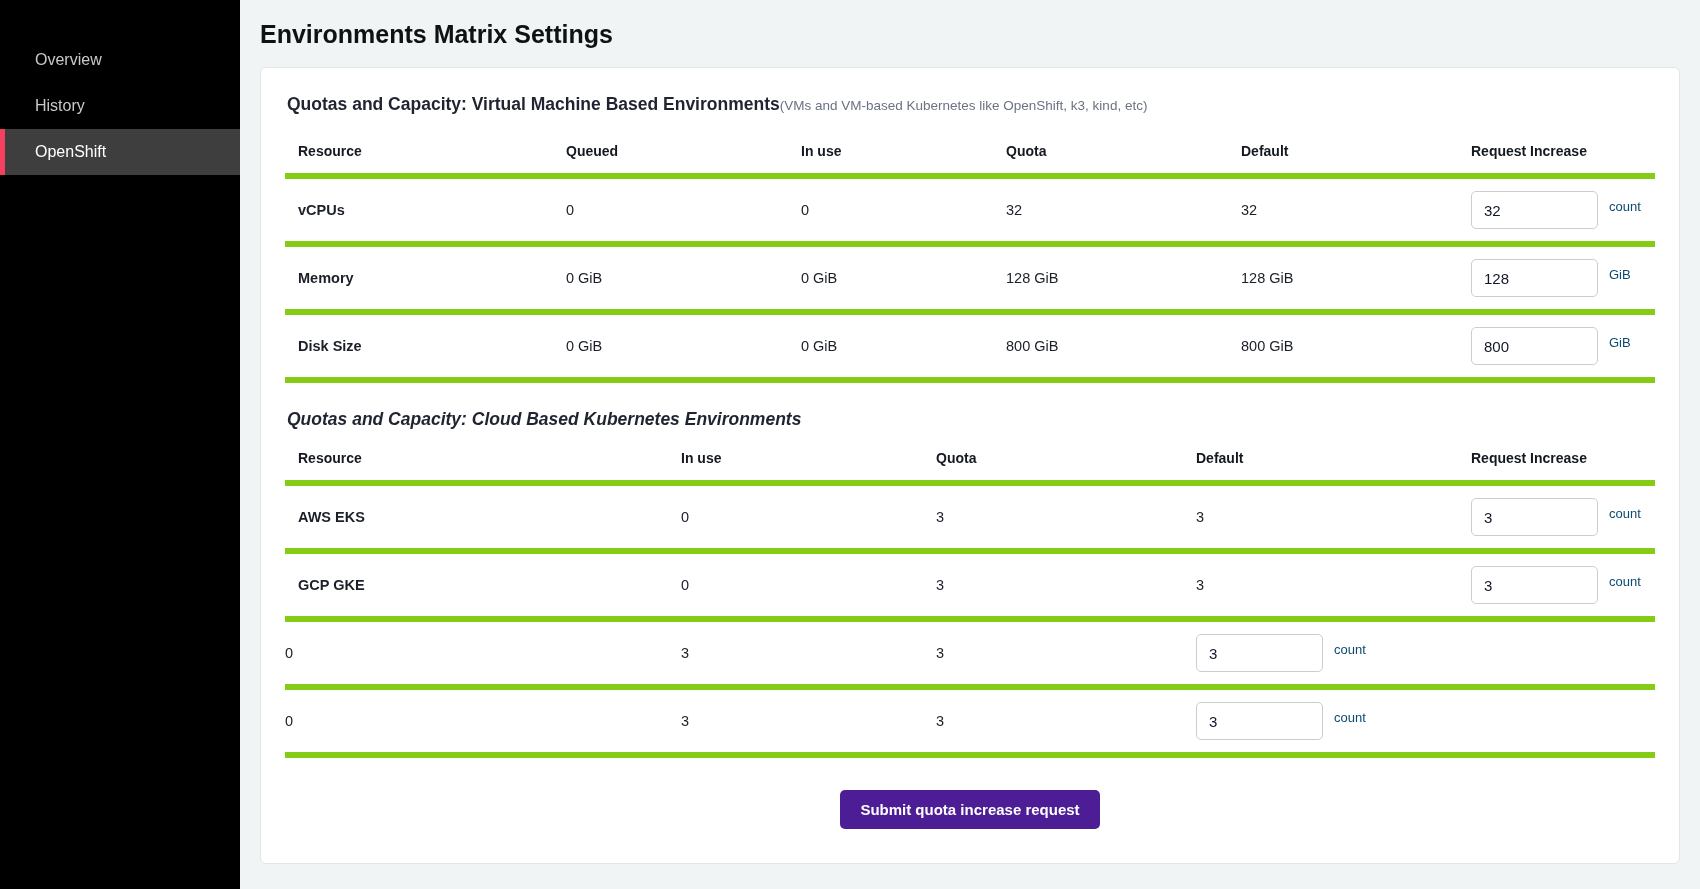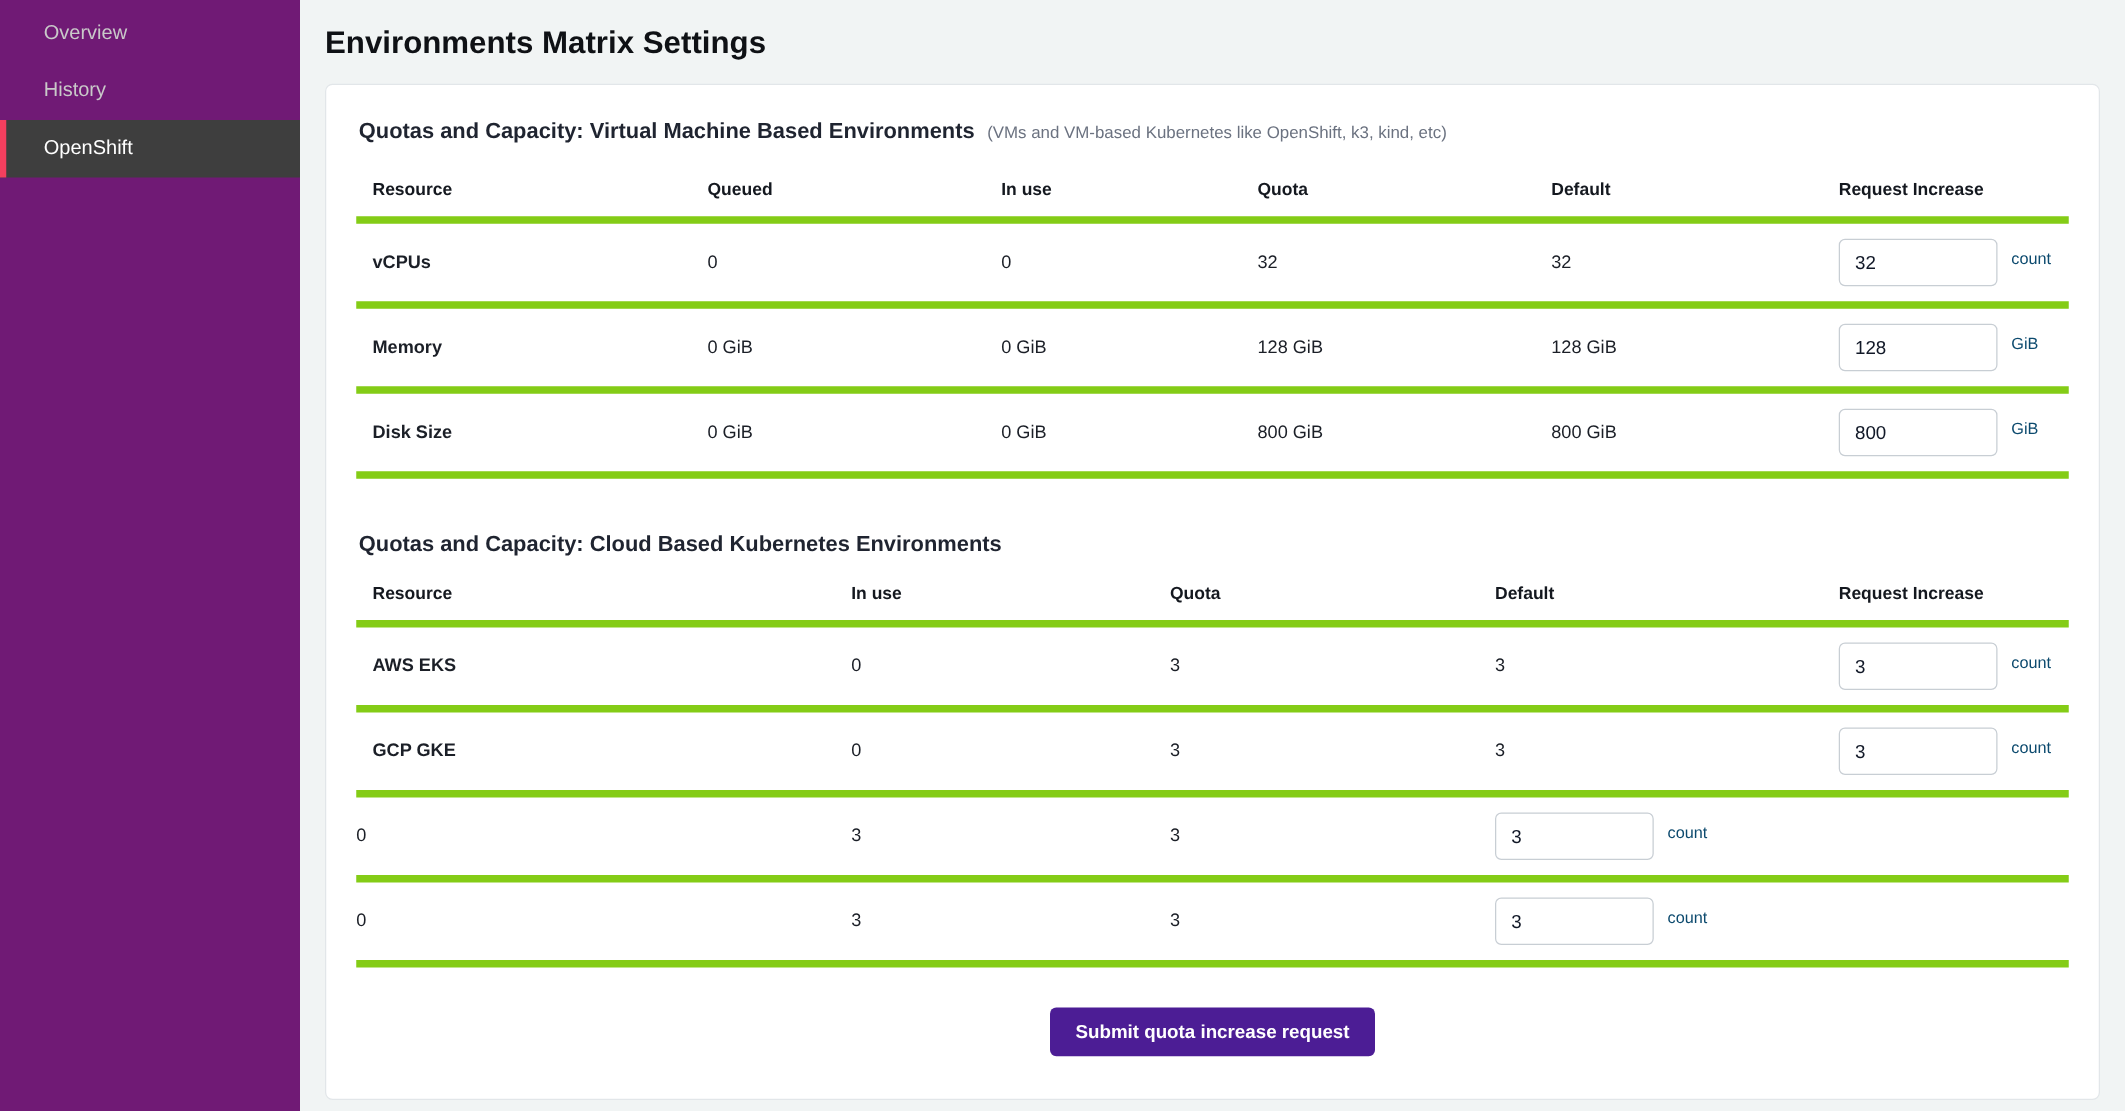--- a/index.html
+++ b/index.html
@@ -9,22 +9,22 @@
     background: #f1f4f4;
     color: #111827;
     overflow: hidden;
   }
   .app { display: flex; width: 1700px; height: 889px; }
 
   
   .sidebar {
     width: 240px;
     min-width: 240px;
-    background: #701a75;
-    padding-top: 4px;
+    background: #000000;
+    padding-top: 37px;
     height: 100%;
   }
   .nav-item {
     display: flex;
     align-items: center;
     height: 46px;
     padding-left: 30px;
     font-size: 16px;
     color: #c9c9c9;
     cursor: pointer;
@@ -51,34 +51,33 @@
   .card {
     background: #ffffff;
     border: 1px solid #e2e6e9;
     border-radius: 6px;
     padding: 26px 24px 34px 24px;
   }
 
   .section-header {
     display: flex;
     align-items: baseline;
-    gap: 10px;
     padding-left: 2px;
     margin-bottom: 14px;
   }
   .section-title {
     font-size: 17.5px;
     font-weight: bold;
     color: #1f2430;
   }
   .section-subtitle {
     font-size: 13.5px;
     color: #6b7280;
   }
-  .section-header.second { margin-top: 42px; margin-bottom: 6px; }
+  .section-header.second { margin-top: 26px; margin-bottom: 6px; font-style: italic; }
 
   
   .trow {
     display: grid;
     align-items: center;
     border-bottom: 6px solid #84cc16;
   }
   .vm-table .trow   { grid-template-columns: 281px 235px 205px 235px 230px 1fr; }
   .cloud-table .trow{ grid-template-columns: 396px 255px 260px 275px 1fr; }
   .trow.head { height: 50px; }

